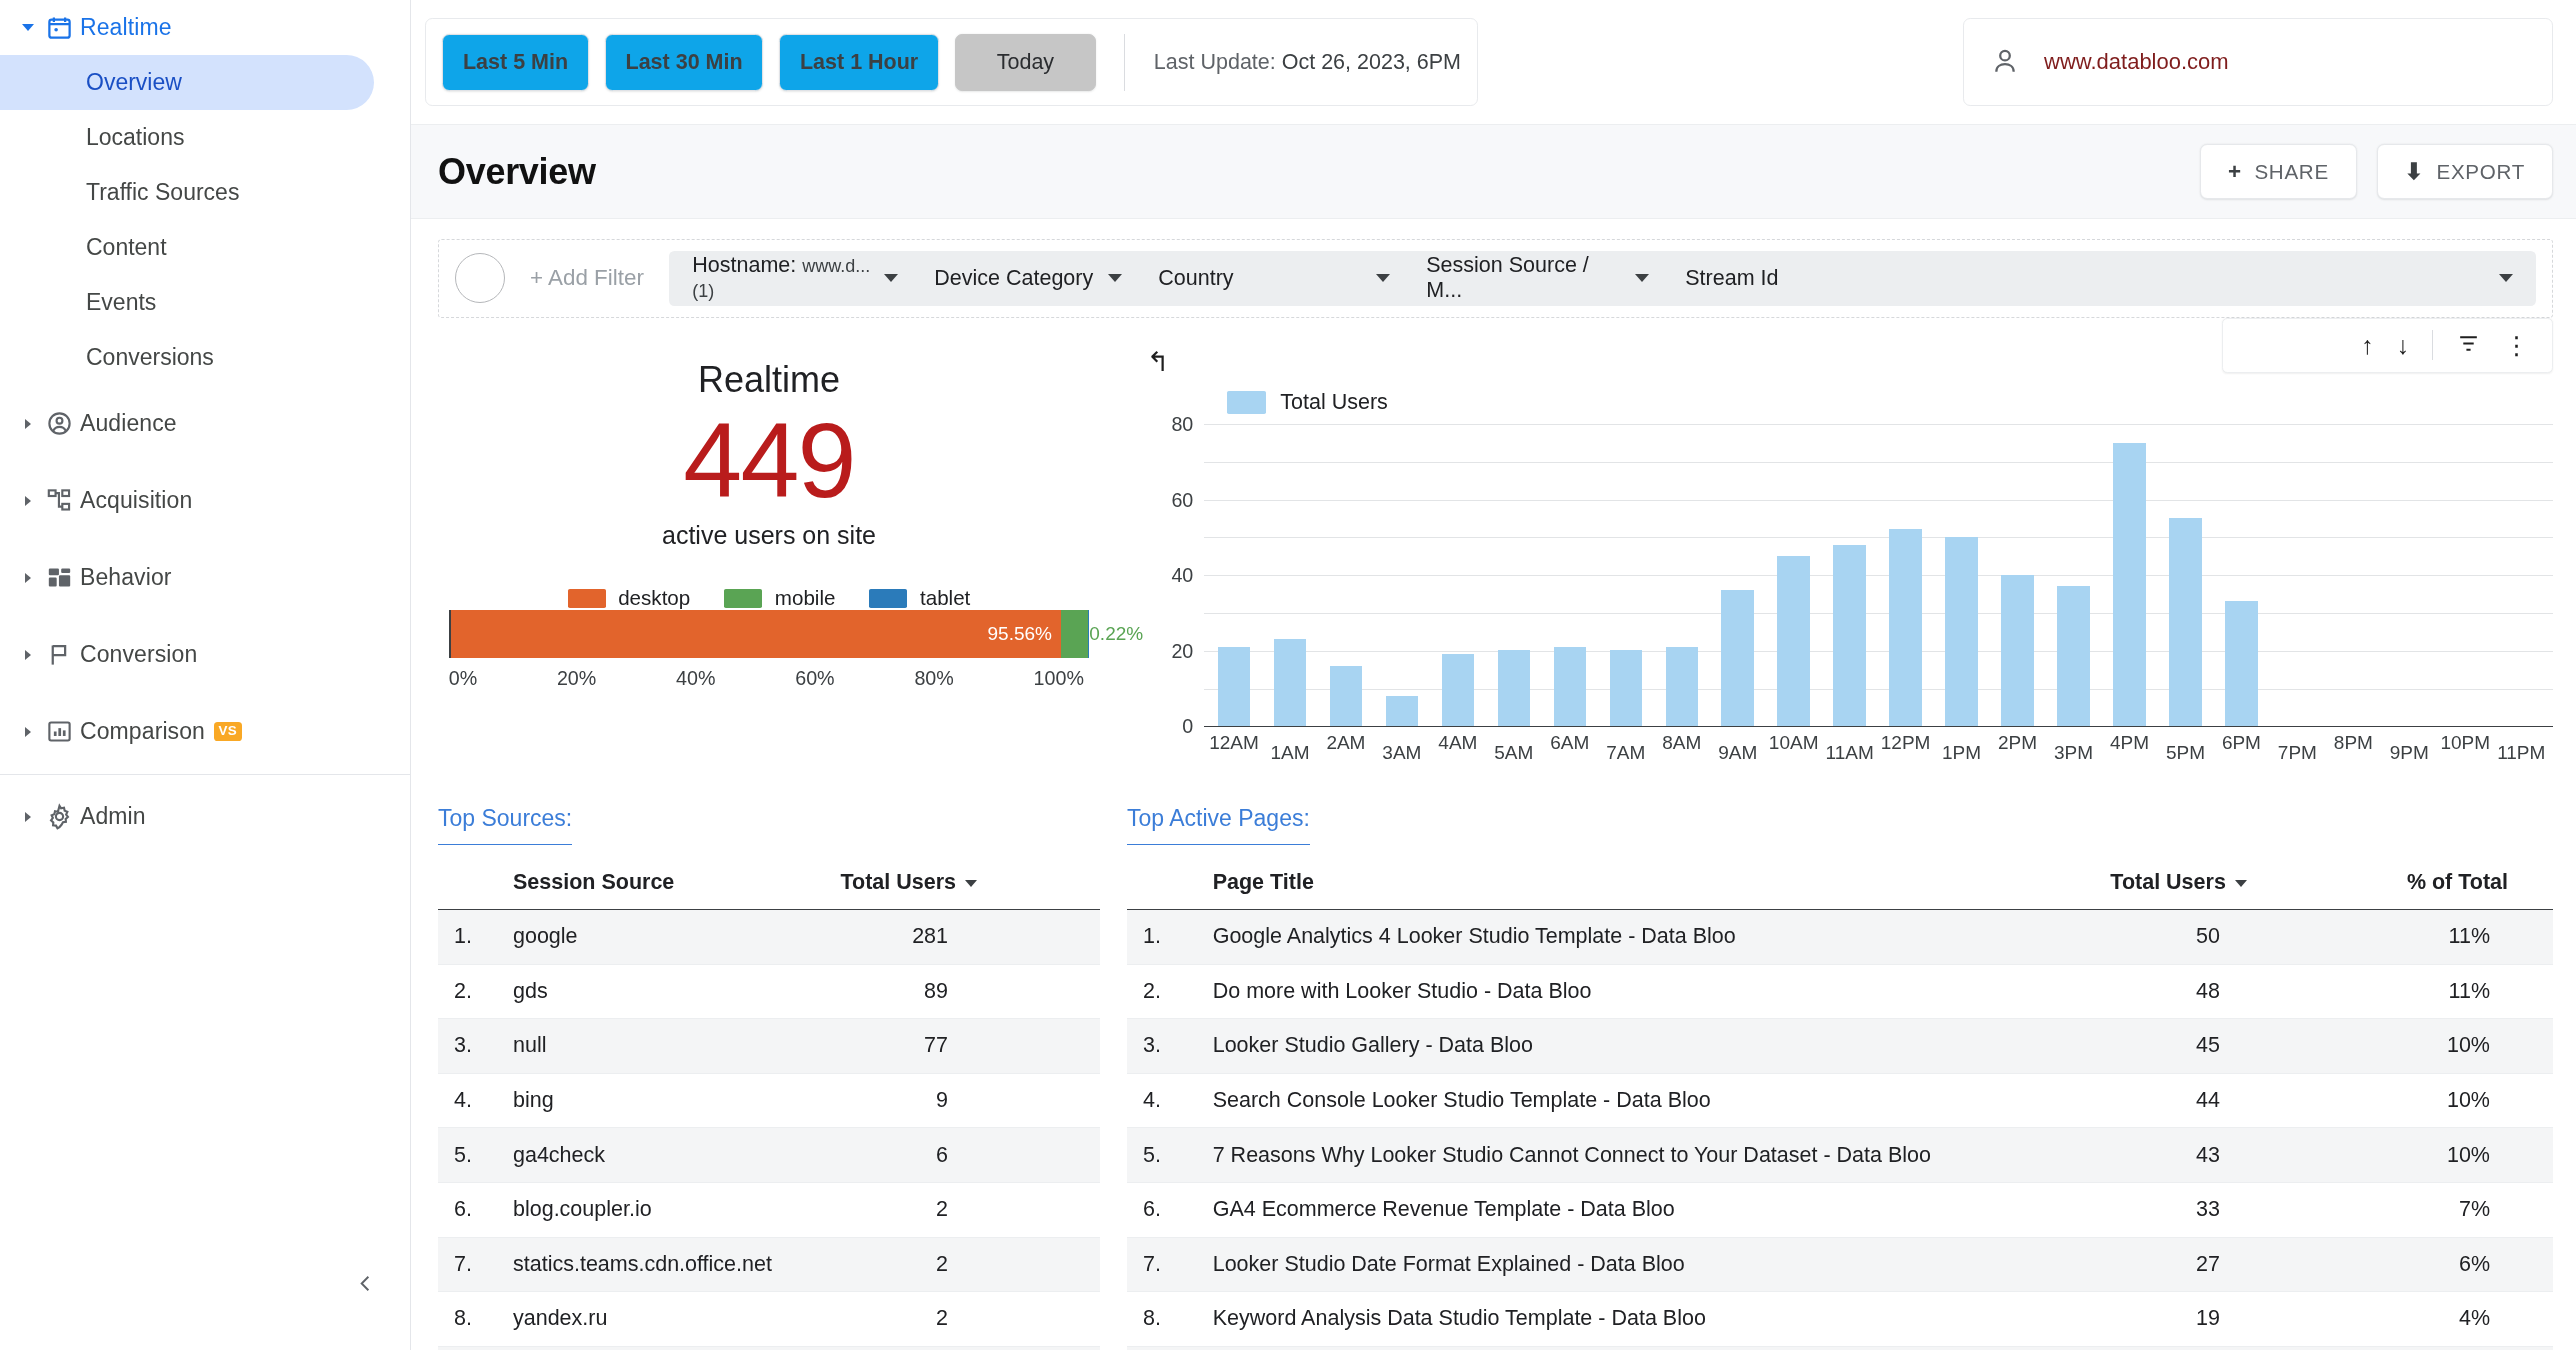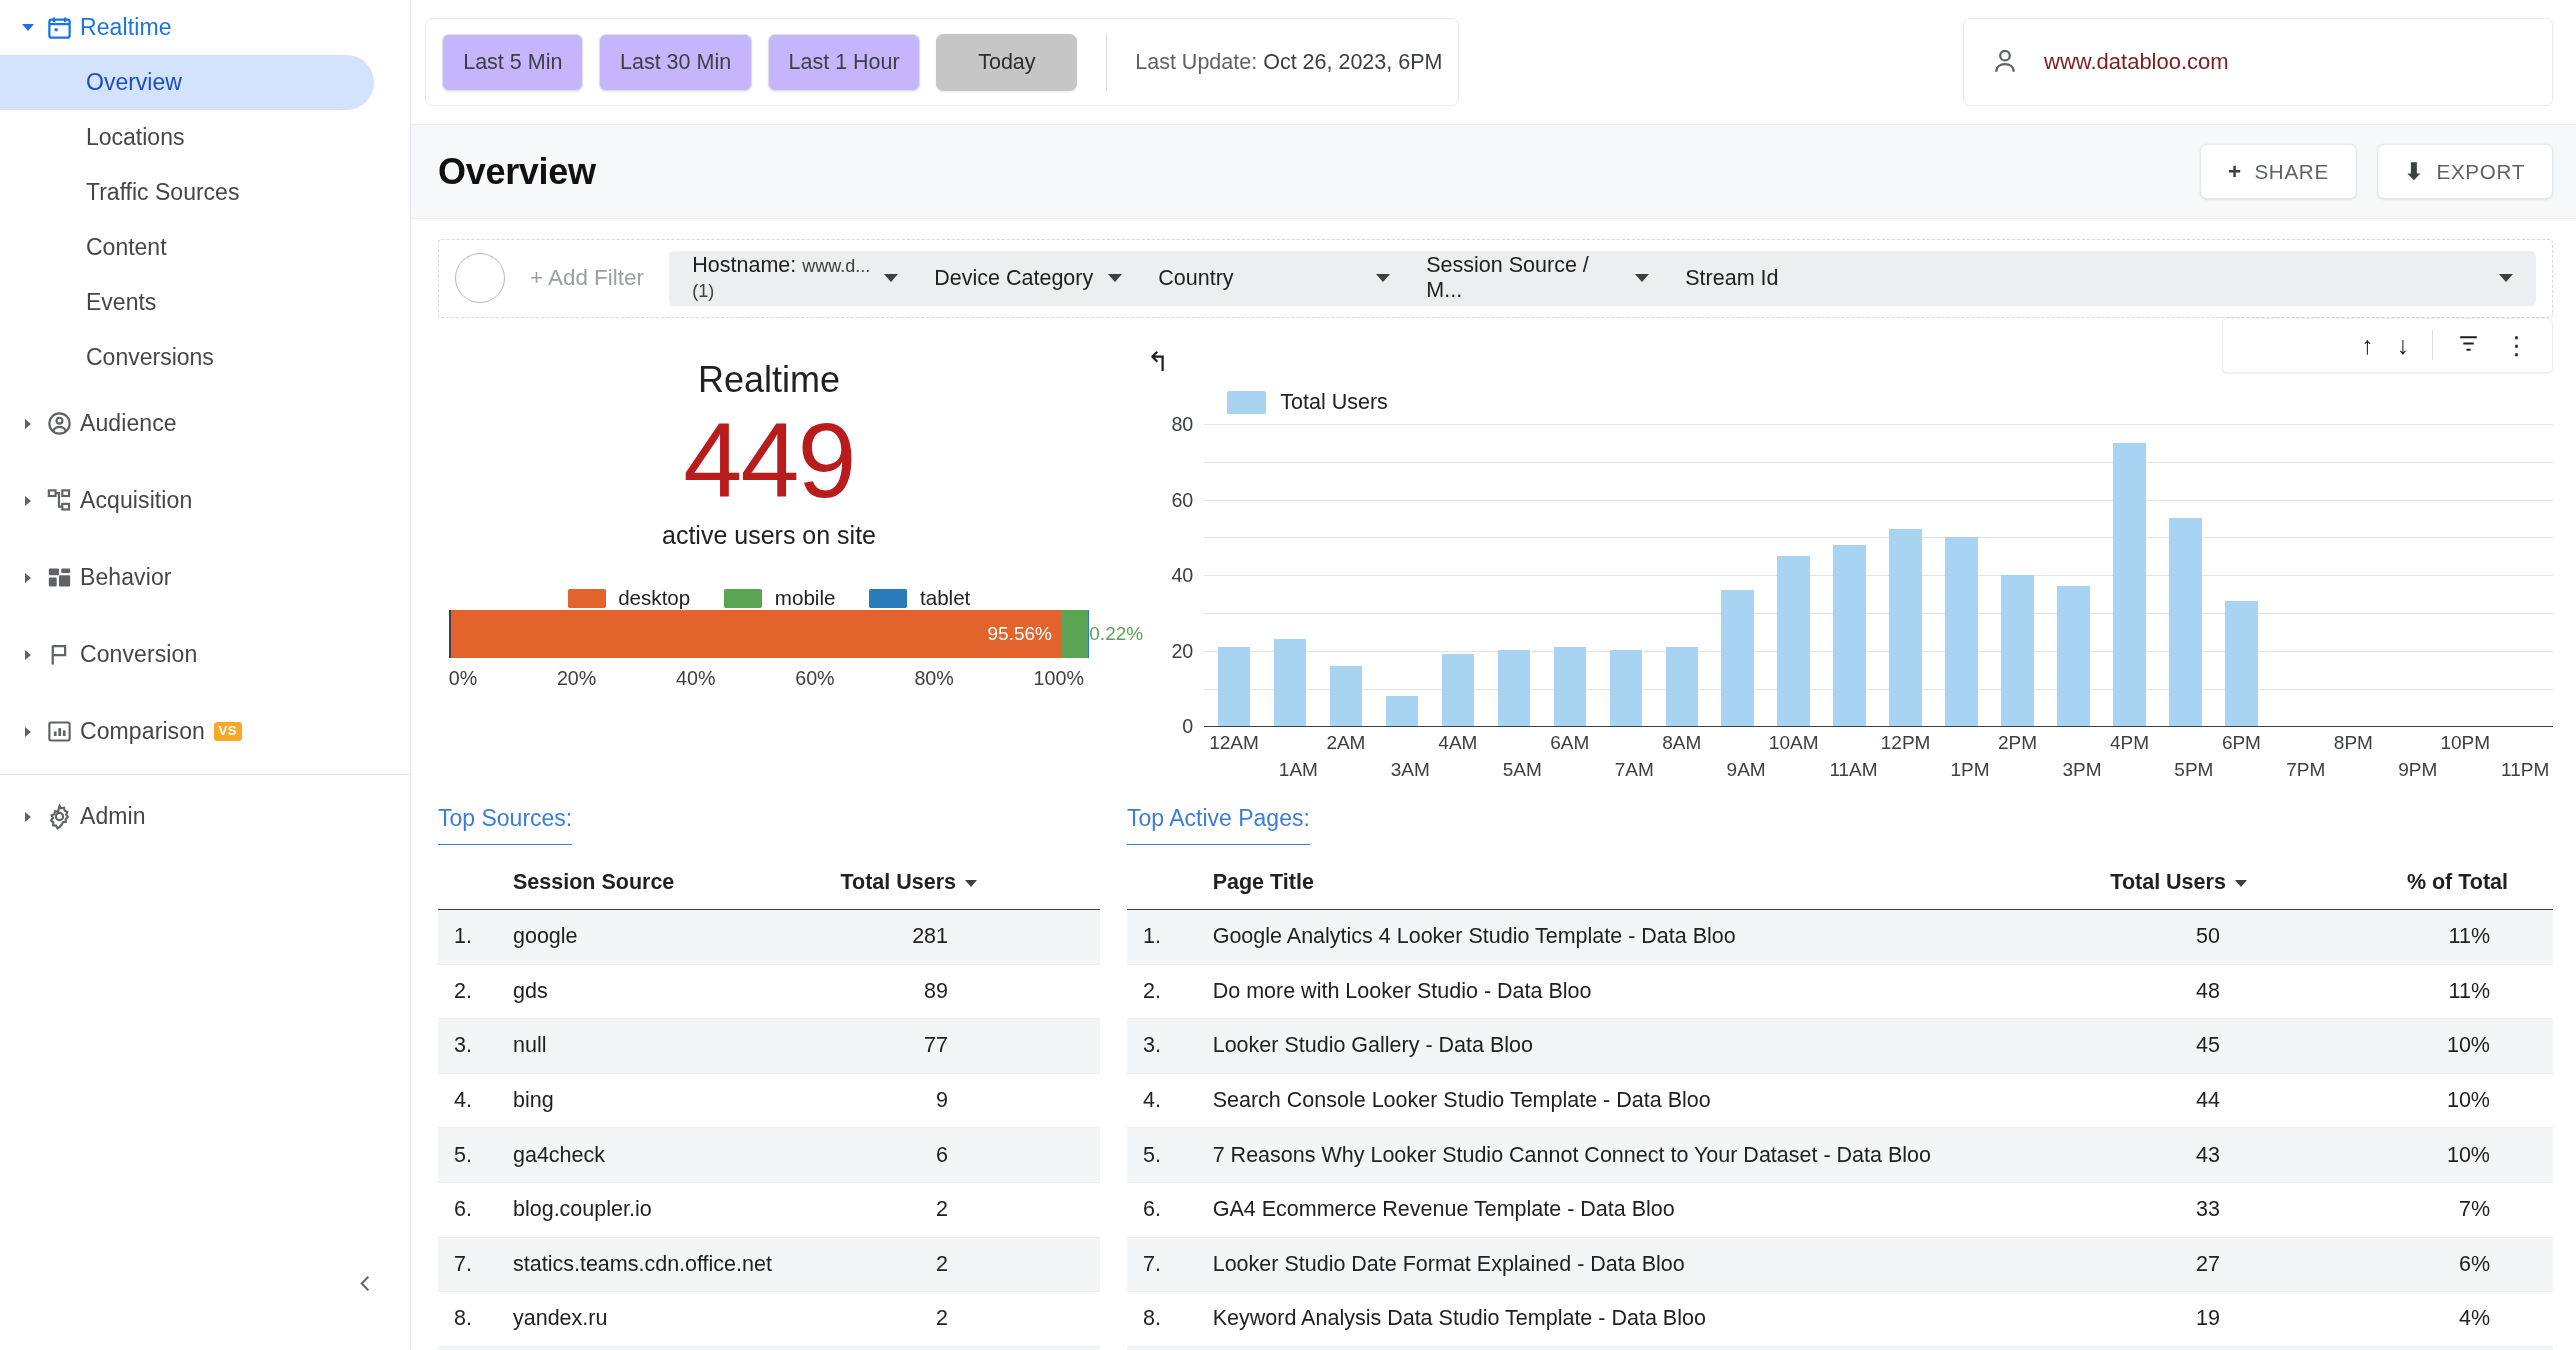--- a/index.html
+++ b/index.html
@@ -72,24 +72,25 @@
     border-bottom: 0.9px solid #eceef0;
     background:#fff;
   }
   .tb-seg {
     display:flex; align-items:center; gap: 16px;
     border:0.9px solid #e8eaed; border-radius:7.2px;
     padding: 12.5px 16px; height: 88px;
   }
   .tb-btn {
     height: 57px; min-width: 141px; padding: 0 19.7px;
-    background:#c4b5fd; border:0.9px solid #e0e2e6; border-radius:7.2px;
+    background:#0ea5e9; border:0.9px solid #e0e2e6; border-radius:7.2px;
     font-size:21.5px; color:#3c4043; cursor:pointer;
     display:flex;align-items:center;justify-content:center;
     box-shadow: 0 0.9px 1.8px rgba(60,64,67,0.12);
+    font-weight: bold;
   }
   .tb-btn.active { background:#c6c6c6; border-color:#c6c6c6; color:#2b2d30; font-weight:500;}
   .tb-div { width:0.9px; height:57px; background:#dadce0; margin: 0 12.5px; }
   .tb-update { font-size:21.5px; color:#3c4043; white-space:nowrap; }
   .tb-update .lbl { color:#5f6368; }
   .tb-spacer { flex:1 1 auto; }
   .url-box {
     width: 590px; height:88px;
     border:0.9px solid #e8eaed; border-radius:7.2px;
     display:flex; align-items:center; padding: 0 25px; gap:23px;
@@ -190,21 +191,21 @@
   .gline { position:absolute; left:0; right:0; height:0.9px; background:#e2e4e6; }
   .axisline { position:absolute; left:77px; right:0; top: 302px; height:1.8px; background:#3c4043; }
   .bars {
     position:absolute; left: 79px; right: 3.6px; top:0; height: 302px;
     display:flex; align-items:flex-end;
   }
   .bar-slot { flex:1 1 0; height:100%; display:flex; align-items:flex-end; justify-content:center; }
   .bar { width: 58%; background:#a8d4f2; }
   .xlabels { position:absolute; left:79px; right:3.6px; top: 308px; display:flex; }
   .xl { flex:1 1 0; text-align:center; font-size:19px; color:#3c4043; }
-  .xl.lo { margin-top: 27px; text-align: right; }
+  .xl.lo { margin-top: 10px; }
 
   
   .tables { display:flex; padding: 23px 23px 0 27px; gap: 27px; }
   .tbl-title {
     font-size: 23px; color:#3b7dd8; font-weight:500;
     display:inline-block; border-bottom: 1.8px solid #3b7dd8; padding-bottom:12px;
   }
   .tbl { width:100%; border-collapse: collapse; margin-top: 12.5px; }
   .tbl thead th {
     font-size:21.5px; color:#202124; font-weight:700; text-align:left;

